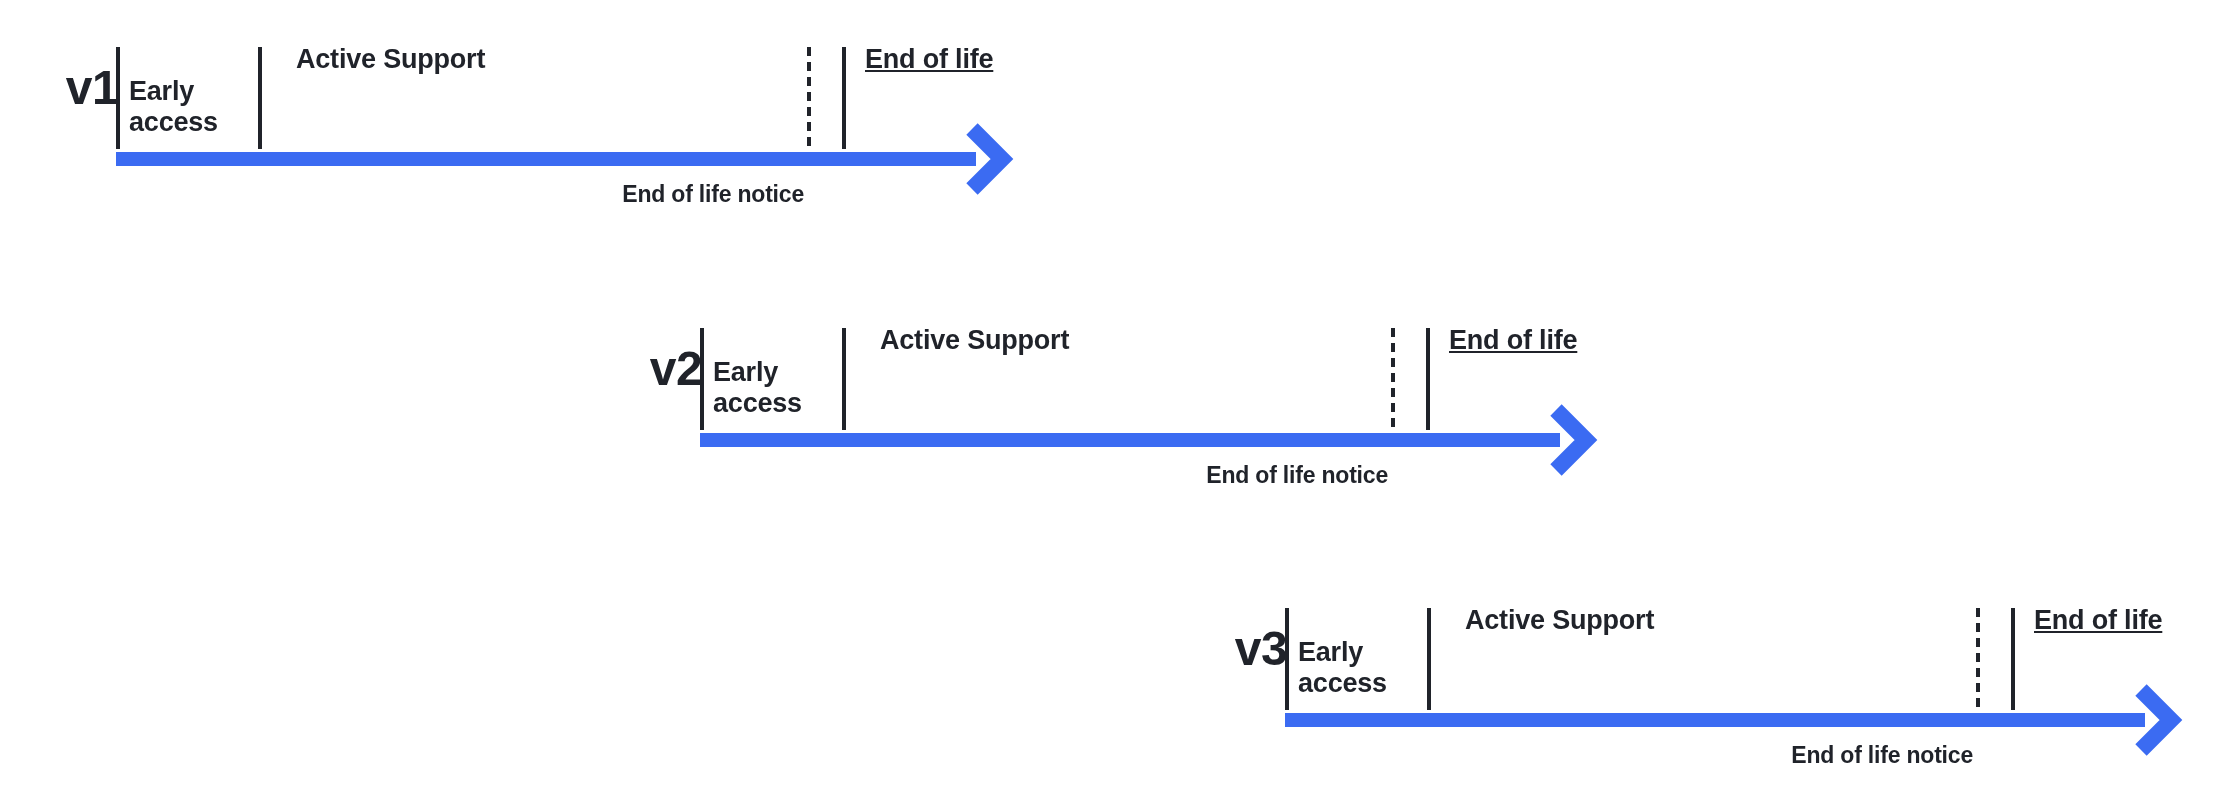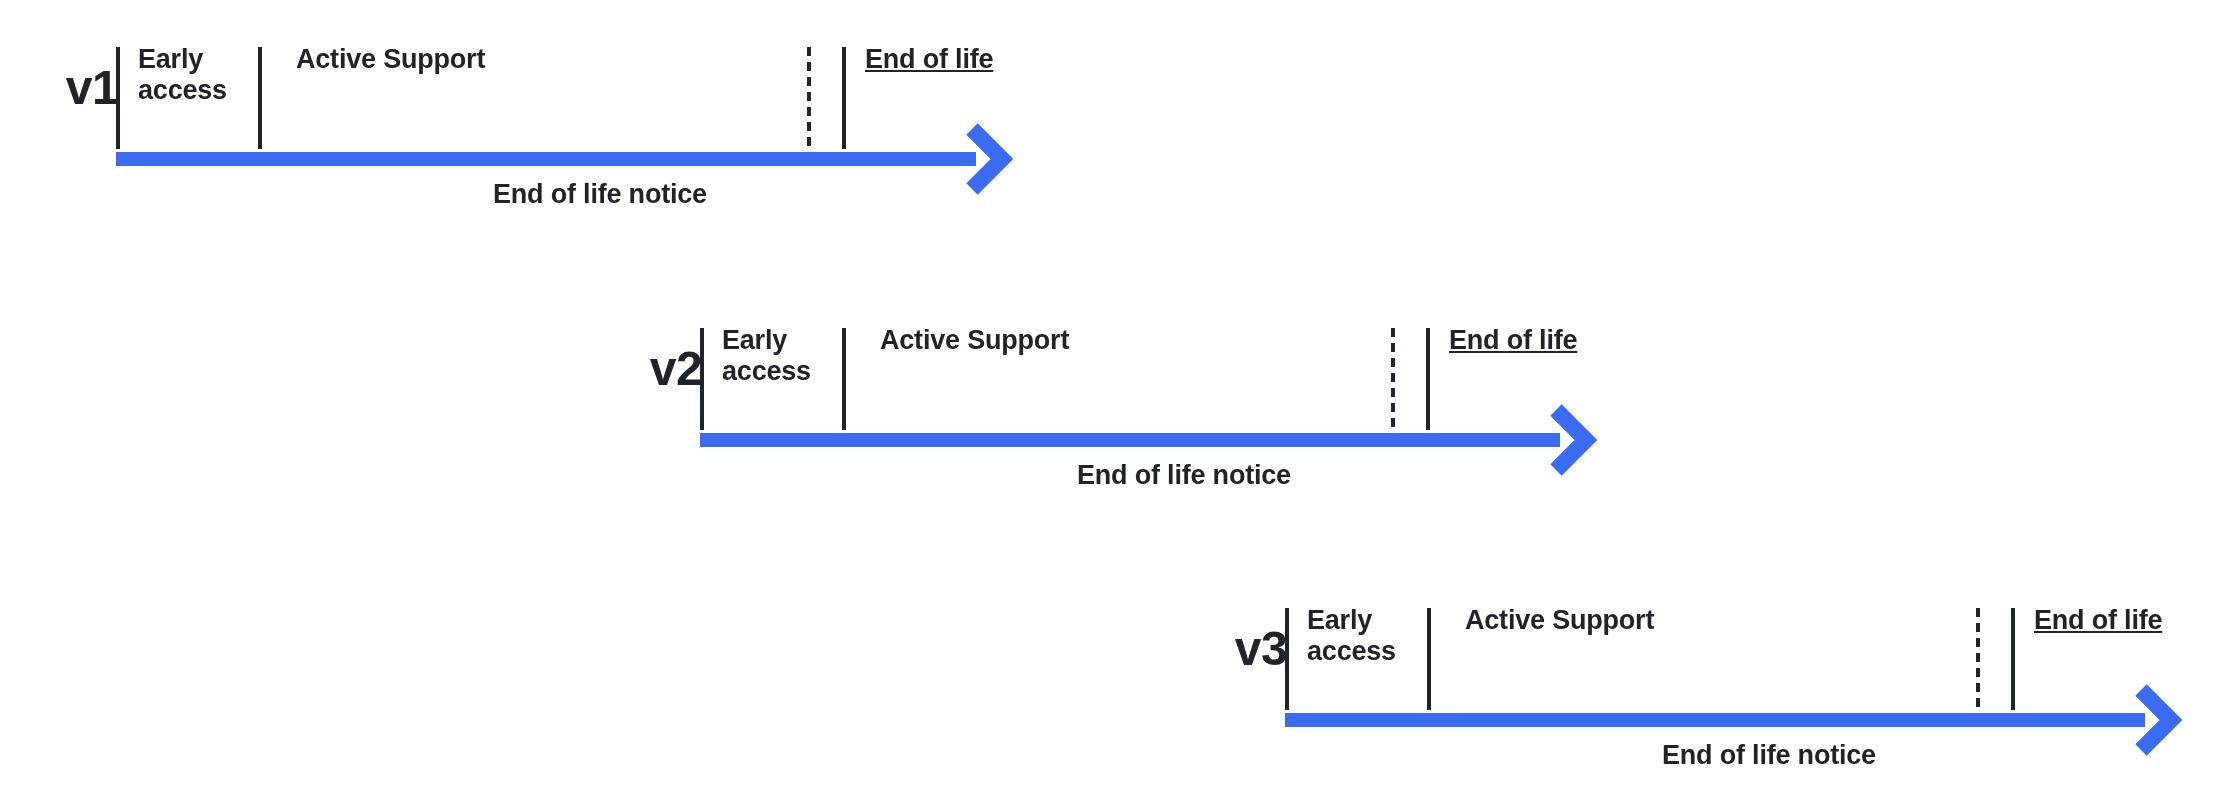--- a/index.html
+++ b/index.html
@@ -35,27 +35,27 @@
   .t-eol{left:726px;}
   .tick-dashed{
     position:absolute;top:0;width:4px;height:102px;left:691px;
     background:repeating-linear-gradient(to bottom,var(--ink) 0 9px,transparent 9px 15px);
   }
   .seg-label{
     position:absolute;top:-3px;
     font-size:27px;line-height:31px;font-weight:700;
     letter-spacing:-0.2px;white-space:pre-line;
   }
-  .l-early{left:22px;}
+  .l-early{left:13px;margin-top:32px;}
   .l-active{left:180px;}
   .l-eol{left:749px;text-decoration:underline;}
   .notice{
-    position:absolute;top:132px;left:377px;width:302px;
-    font-size:27px;line-height:30px;font-weight:700;
-    letter-spacing:-0.2px;white-space:nowrap;
+    position:absolute;top:132px;left:386px;width:302px;
+    font-size:23px;line-height:30px;font-weight:700;
+    letter-spacing:-0.2px;text-align:right;white-space:nowrap;
   }
   .arrow{position:absolute;left:0;top:62px;display:block;}
   .arrow .shaft{fill:var(--arrow);}
   .arrow .head{
     stroke:var(--arrow);fill:none;stroke-width:16;
     stroke-linejoin:miter;stroke-linecap:butt;stroke-miterlimit:10;
   }
 </style>
 </head>
 <body>

